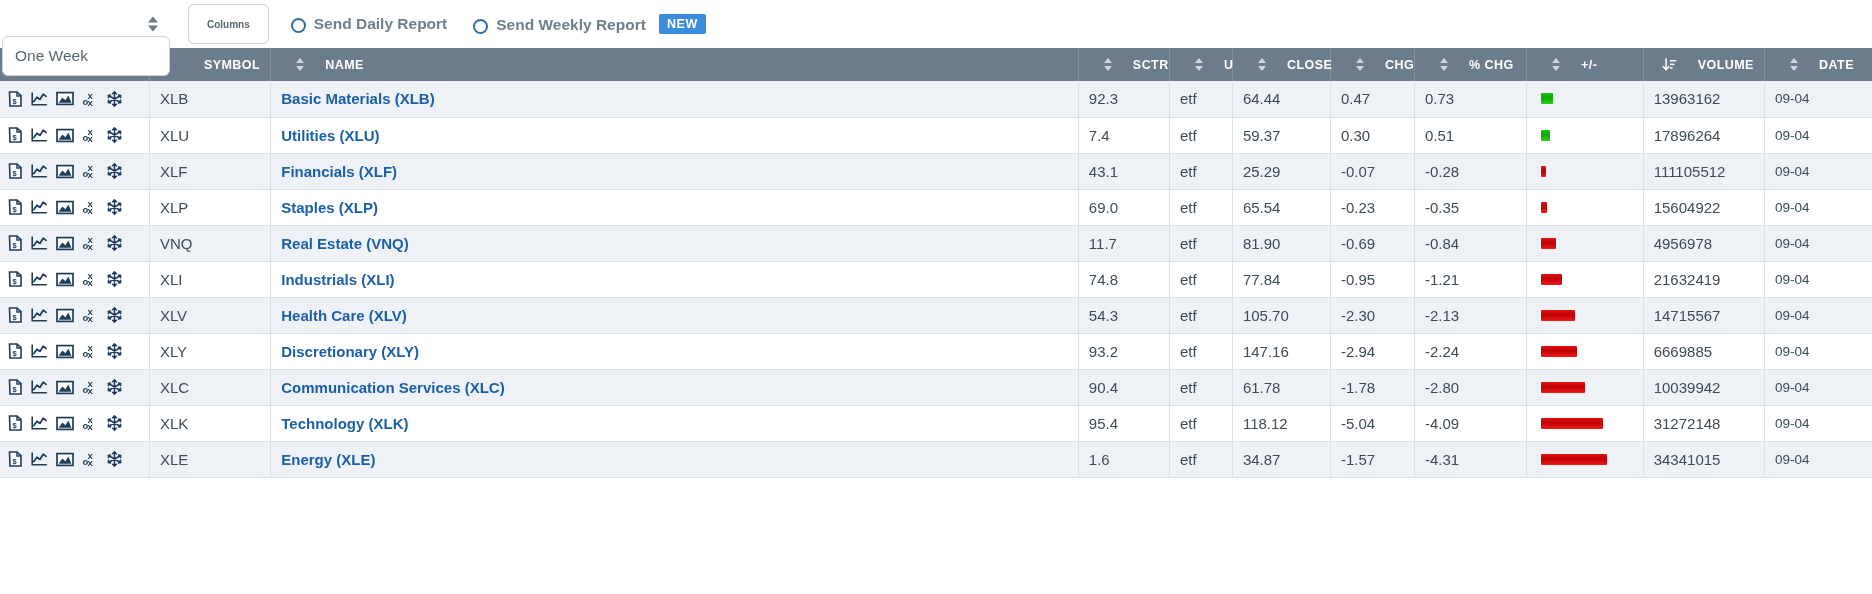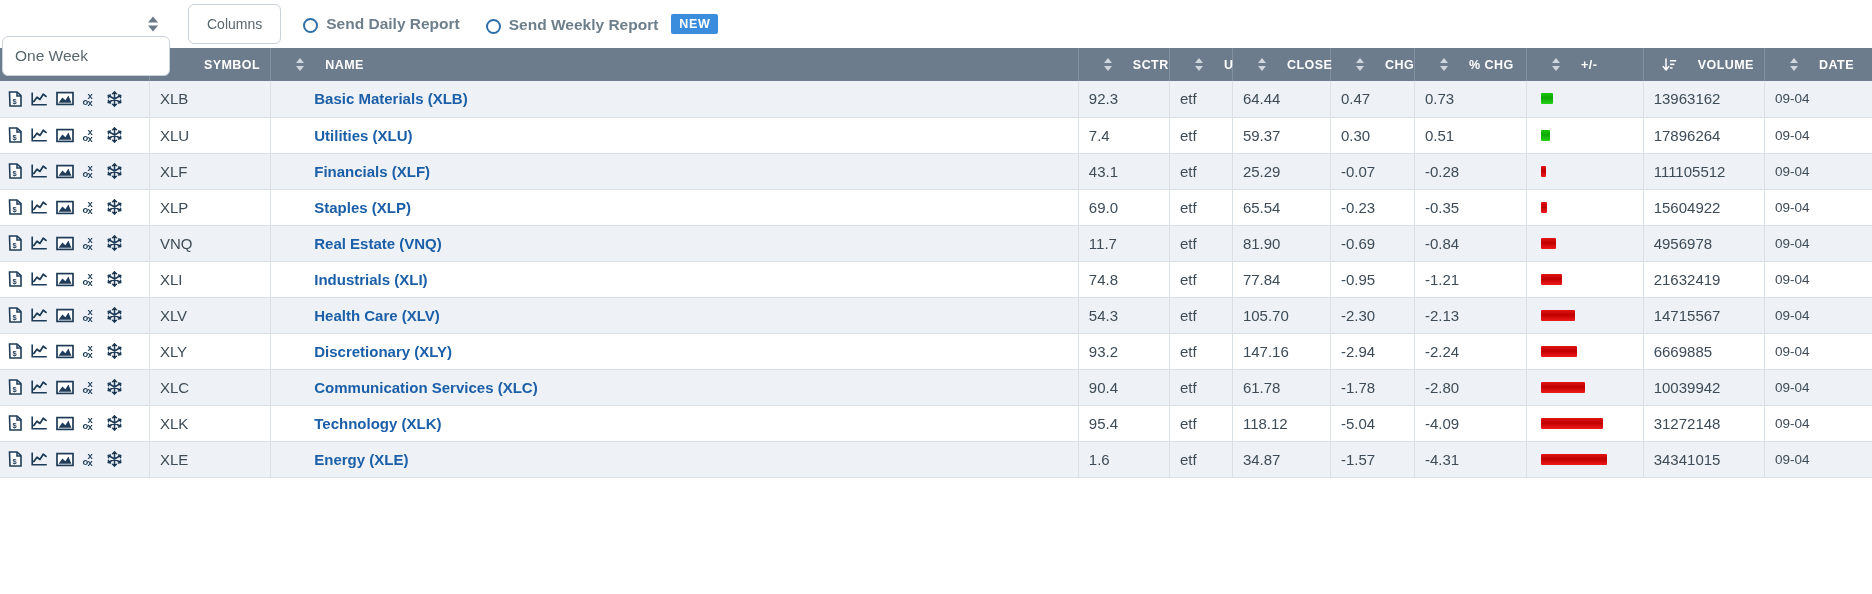--- a/index.html
+++ b/index.html
@@ -56,22 +56,22 @@
   }
 
   .btn-columns {
     height: 40px;
     margin-left: 18px;
     padding: 0 18px;
     border: 1px solid #ccd2d9;
     border-radius: 6px;
     background: #ffffff;
     color: #58666e;
-    font-size: 14px;
-    font-weight: 400;
+    font-size: 10px;
+    font-weight: 700;
     display: flex; align-items: center;
     cursor: pointer;
   }
 
   .radio-group {
     display: flex; align-items: center;
     margin-left: 22px;
     gap: 26px;
   }
   .radio-item {
@@ -181,21 +181,20 @@
   .links-row { display: flex; align-items: center; gap: 8px; }
   .lnk { display:inline-flex; align-items:center; cursor:pointer; }
 
   .sym { font-size: 15px; color: #3d4b57; }
   .name-link {
     color: #1b5fa8;
     font-weight: 700;
     font-size: 15px;
     text-decoration: none;
     cursor: pointer;
-    margin-left: 33px;
   }
   .date-cell { font-size: 13.5px; }
 
   .bar-cell { padding: 0; position: relative; }
   .bar-track {
     position: relative;
     width: 100%; height: 100%;
     display: flex; align-items: center;
     padding-left: 14px;
   }

